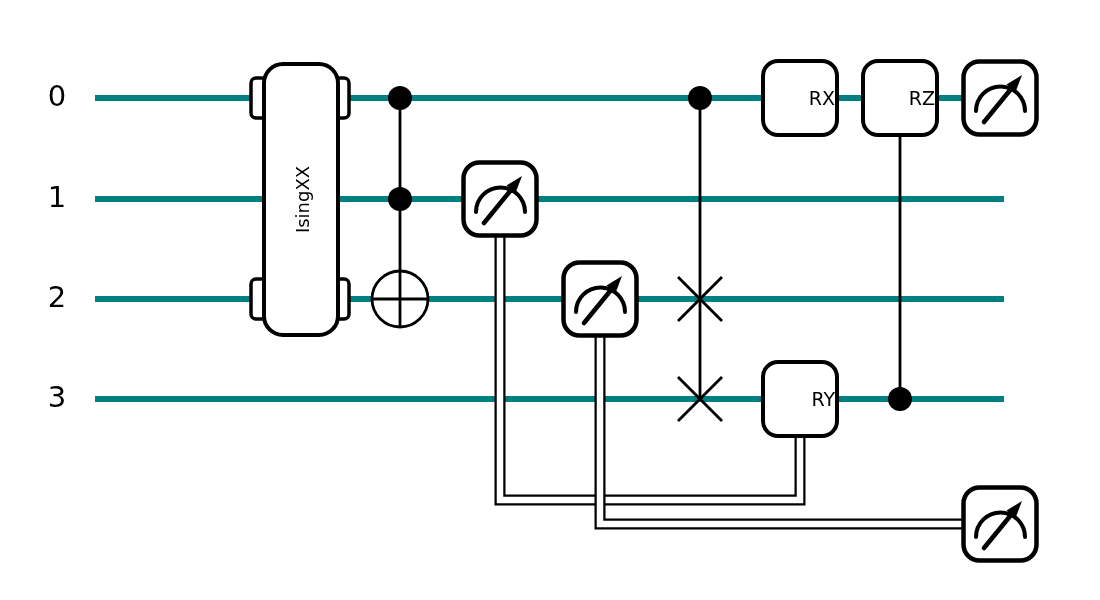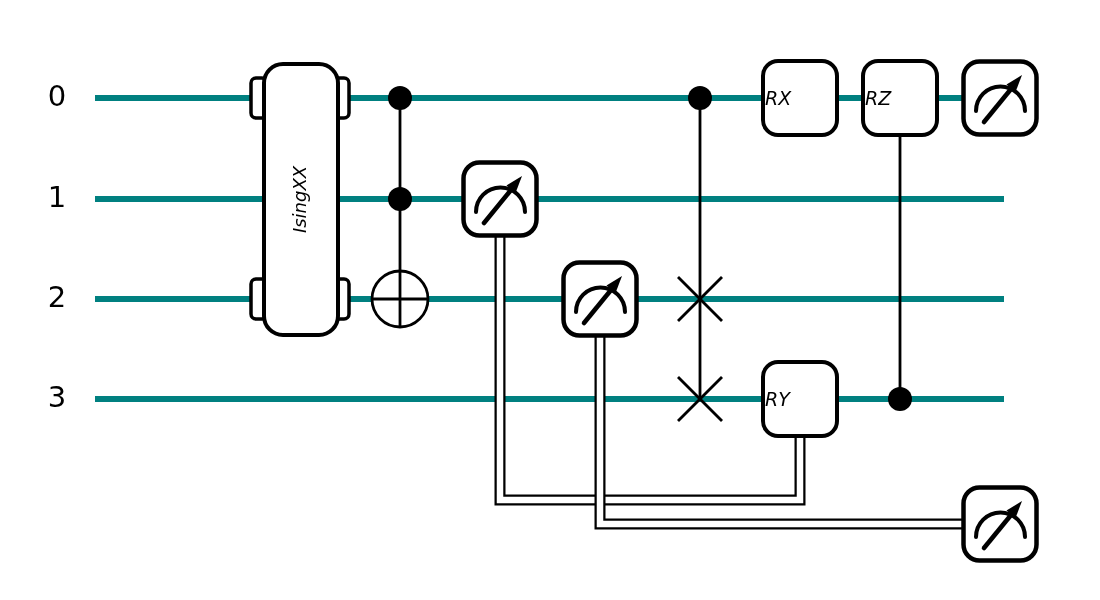--- a/index.html
+++ b/index.html
@@ -61,24 +61,23 @@
     line-height: 1;
   }
   .gate {
     position: absolute;
     box-sizing: border-box;
     background: var(--bg-color);
     border: 4px solid var(--ink-color);
     border-radius: 17px;
     display: flex;
     align-items: center;
-    justify-content: flex-start;
+    justify-content: flex-end;
     font-size: 19px;
     color: var(--ink-color);
-    font-style: italic;
   }
   .gate.tall {
     border-radius: 21px;
   }
   .vtext {
     transform: rotate(-90deg);
     white-space: nowrap;
     font-size: 18px;
   }
   .meas {

